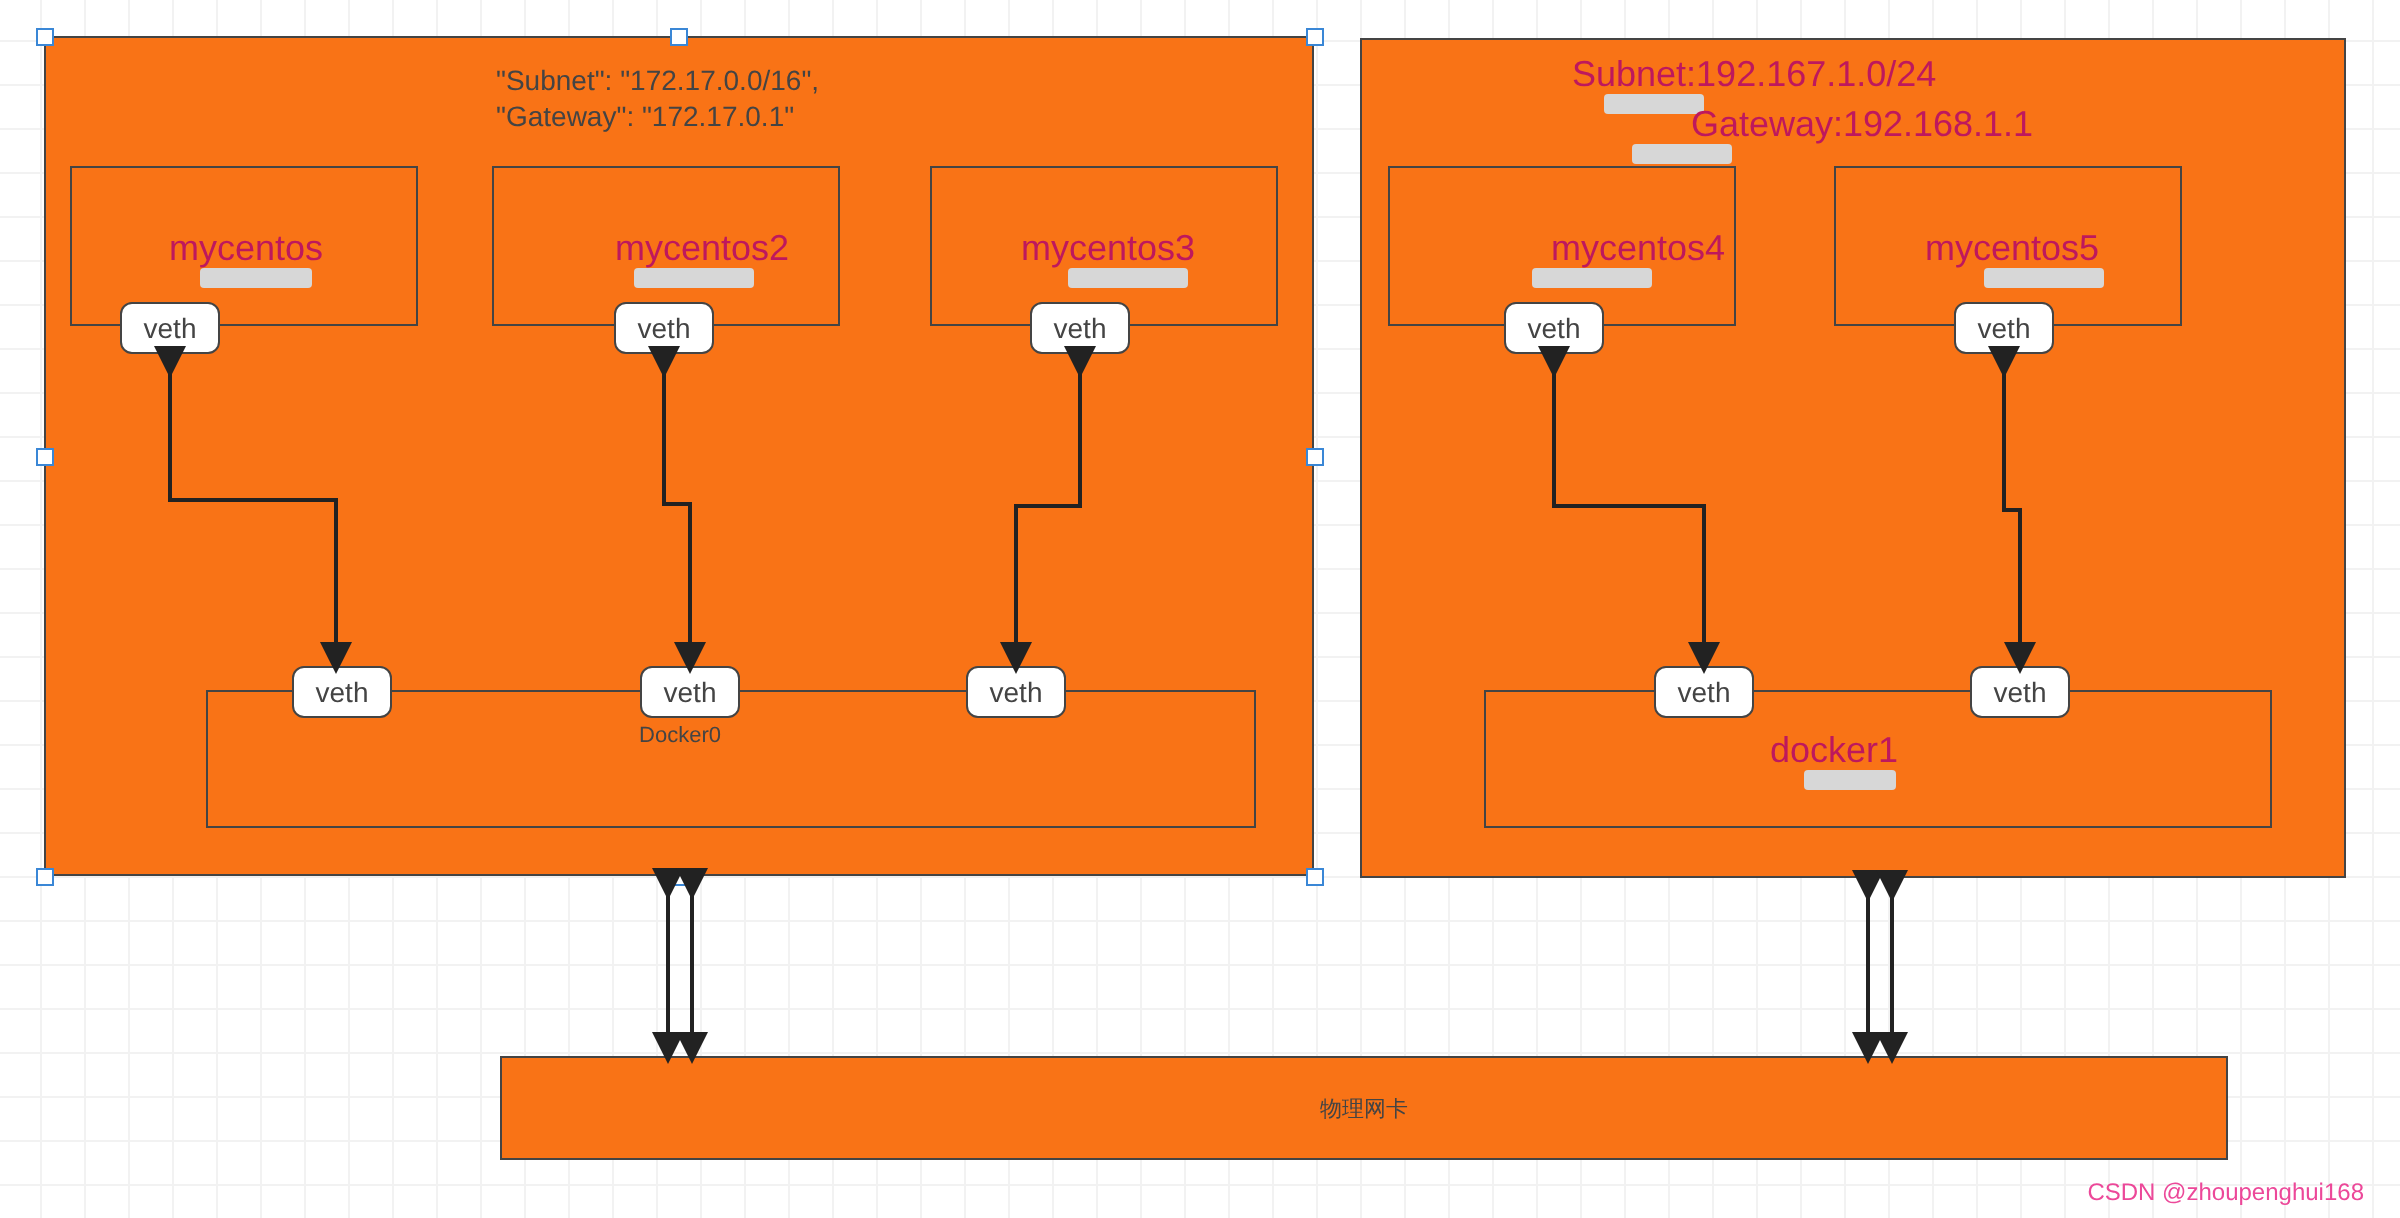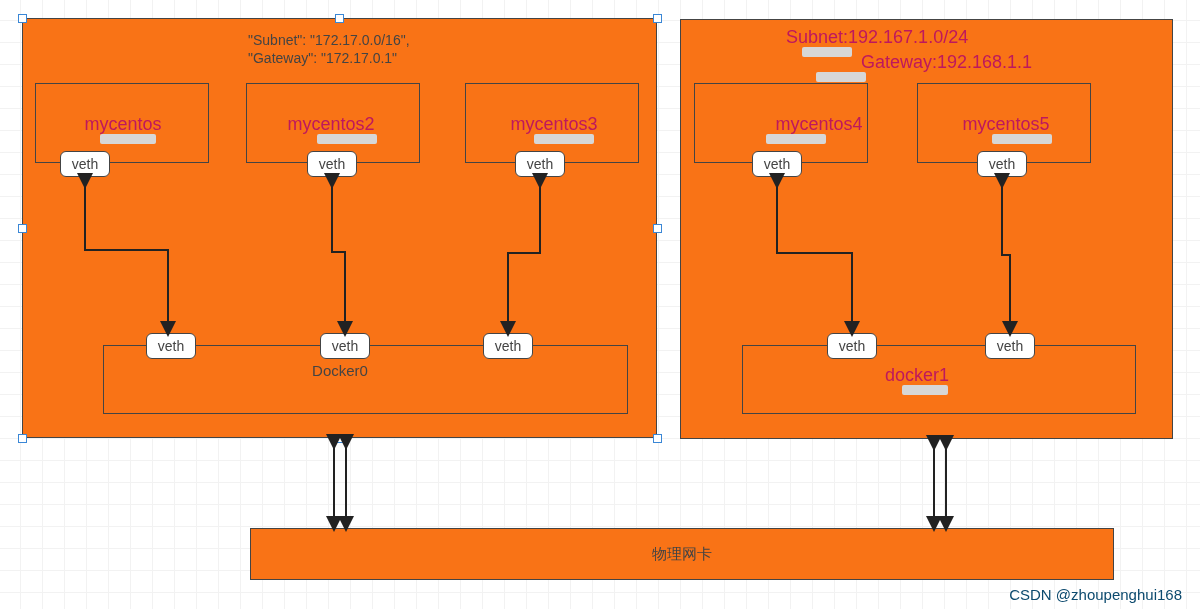--- a/index.html
+++ b/index.html
@@ -1,29 +1,29 @@
 <!DOCTYPE html>
 <html><head>
 <meta charset="utf-8">
 <style>
   html,body{margin:0;padding:0;width:1200px;height:609px;font-family:Arial,"Microsoft YaHei",sans-serif;background:#fff;position:relative;overflow:hidden}
   
   .grid{position:absolute;inset:0;
     background-image:linear-gradient(#f2f2f2 1px,transparent 1px),linear-gradient(90deg,#f2f2f2 1px,transparent 1px);
     background-size:22px 22px;background-position:-2px -2px}
   .box{position:absolute;border:1.5px solid #444;background:#f97316;box-sizing:border-box}
-  .lbl{position:absolute;color:#444;font-size:15px;text-align:center}
+  .lbl{position:absolute;color:#444;font-size:11px;text-align:center}
   .redlbl{position:absolute;color:#be185d;font-size:18px;text-align:center}
   .veth{position:absolute;border:1.5px solid #444;background:#fff;border-radius:6px;font-size:14px;color:#444;display:flex;align-items:center;justify-content:center;box-sizing:border-box;width:50px;height:26px}
   .highlight{position:absolute;background:#d7d7d7;height:10px;border-radius:2px}
   
   .handle{position:absolute;width:7px;height:7px;border:1px solid #3a87d6;background:#fff}
   svg{position:absolute;inset:0;width:1200px;height:609px;pointer-events:none}
   .arrow{stroke:#222;stroke-width:2;fill:none;marker-end:url(#head);marker-start:url(#head)}
-  .watermark{position:absolute;right:18px;bottom:6px;font-size:15px;color:#0c4a6e}
+  .watermark{position:absolute;right:18px;bottom:6px;font-size:12px;color:#ec4899}
 </style>
 </head>
 <body>
 
 <div class="grid"></div>
 
 <div class="box" style="left:22px;top:18px;width:635px;height:420px"></div>
 
 <div class="handle" style="left:18px;top:14px"></div>
 <div class="handle" style="left:335px;top:14px"></div>
@@ -37,39 +37,39 @@
 <div class="lbl" style="left:248px;top:32px;width:210px;font-size:14px;text-align:left">"Subnet": "172.17.0.0/16",</div>
 <div class="lbl" style="left:248px;top:50px;width:210px;font-size:14px;text-align:left">"Gateway": "172.17.0.1"</div>
 
 <div class="box" style="left:35px;top:83px;width:174px;height:80px"></div>
 <div class="highlight" style="left:100px;top:134px;width:56px"></div>
 <div class="redlbl" style="left:48px;top:114px;width:150px">mycentos</div>
 <div class="veth" style="left:60px;top:151px">veth</div>
 
 <div class="box" style="left:246px;top:83px;width:174px;height:80px"></div>
 <div class="highlight" style="left:317px;top:134px;width:60px"></div>
-<div class="redlbl" style="left:256px;top:114px;width:150px">mycentos2</div>
+<div class="redlbl" style="left:276px;top:114px;width:150px">mycentos2</div>
 <div class="veth" style="left:307px;top:151px">veth</div>
 
 <div class="box" style="left:465px;top:83px;width:174px;height:80px"></div>
 <div class="highlight" style="left:534px;top:134px;width:60px"></div>
 <div class="redlbl" style="left:479px;top:114px;width:150px">mycentos3</div>
 <div class="veth" style="left:515px;top:151px">veth</div>
 
 <div class="box" style="left:103px;top:345px;width:525px;height:69px"></div>
 <div class="lbl" style="left:305px;top:362px;width:70px">Docker0</div>
 <div class="veth" style="left:146px;top:333px">veth</div>
 <div class="veth" style="left:320px;top:333px">veth</div>
 <div class="veth" style="left:483px;top:333px">veth</div>
 
 <div class="box" style="left:680px;top:19px;width:493px;height:420px"></div>
 <div class="highlight" style="left:802px;top:47px;width:50px"></div>
 <div class="highlight" style="left:816px;top:72px;width:50px"></div>
 <div class="redlbl" style="left:786px;top:27px;width:290px;text-align:left">Subnet:192.167.1.0/24</div>
-<div class="redlbl" style="left:742px;top:52px;width:290px;text-align:right">Gateway:192.168.1.1</div>
+<div class="redlbl" style="left:786px;top:52px;width:290px;text-align:center">Gateway:192.168.1.1</div>
 
 <div class="box" style="left:694px;top:83px;width:174px;height:80px"></div>
 <div class="highlight" style="left:766px;top:134px;width:60px"></div>
 <div class="redlbl" style="left:744px;top:114px;width:150px">mycentos4</div>
 <div class="veth" style="left:752px;top:151px">veth</div>
 
 <div class="box" style="left:917px;top:83px;width:174px;height:80px"></div>
 <div class="highlight" style="left:992px;top:134px;width:60px"></div>
 <div class="redlbl" style="left:931px;top:114px;width:150px">mycentos5</div>
 <div class="veth" style="left:977px;top:151px">veth</div>

